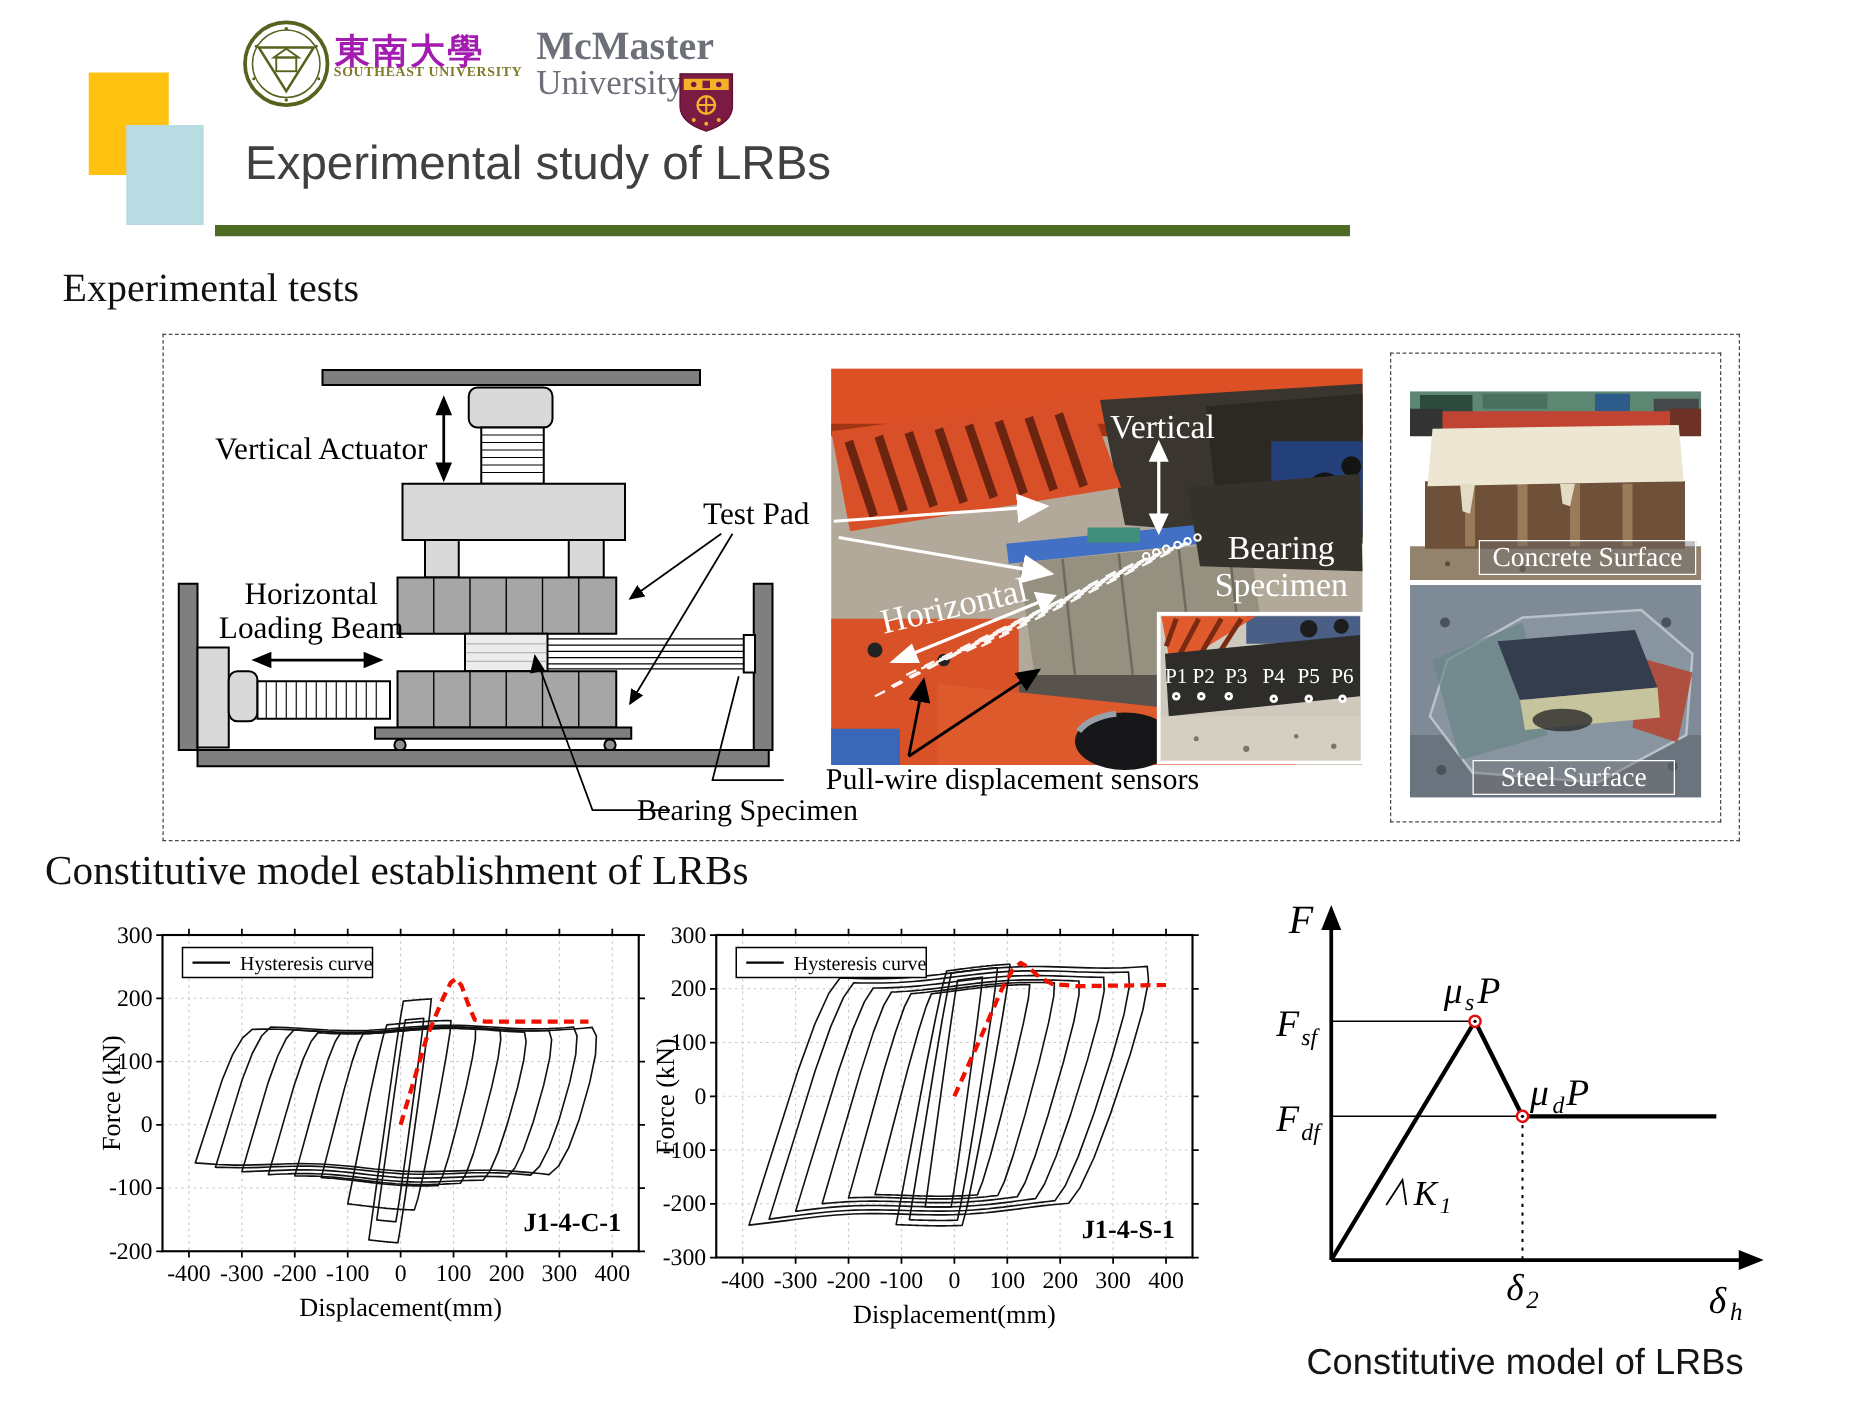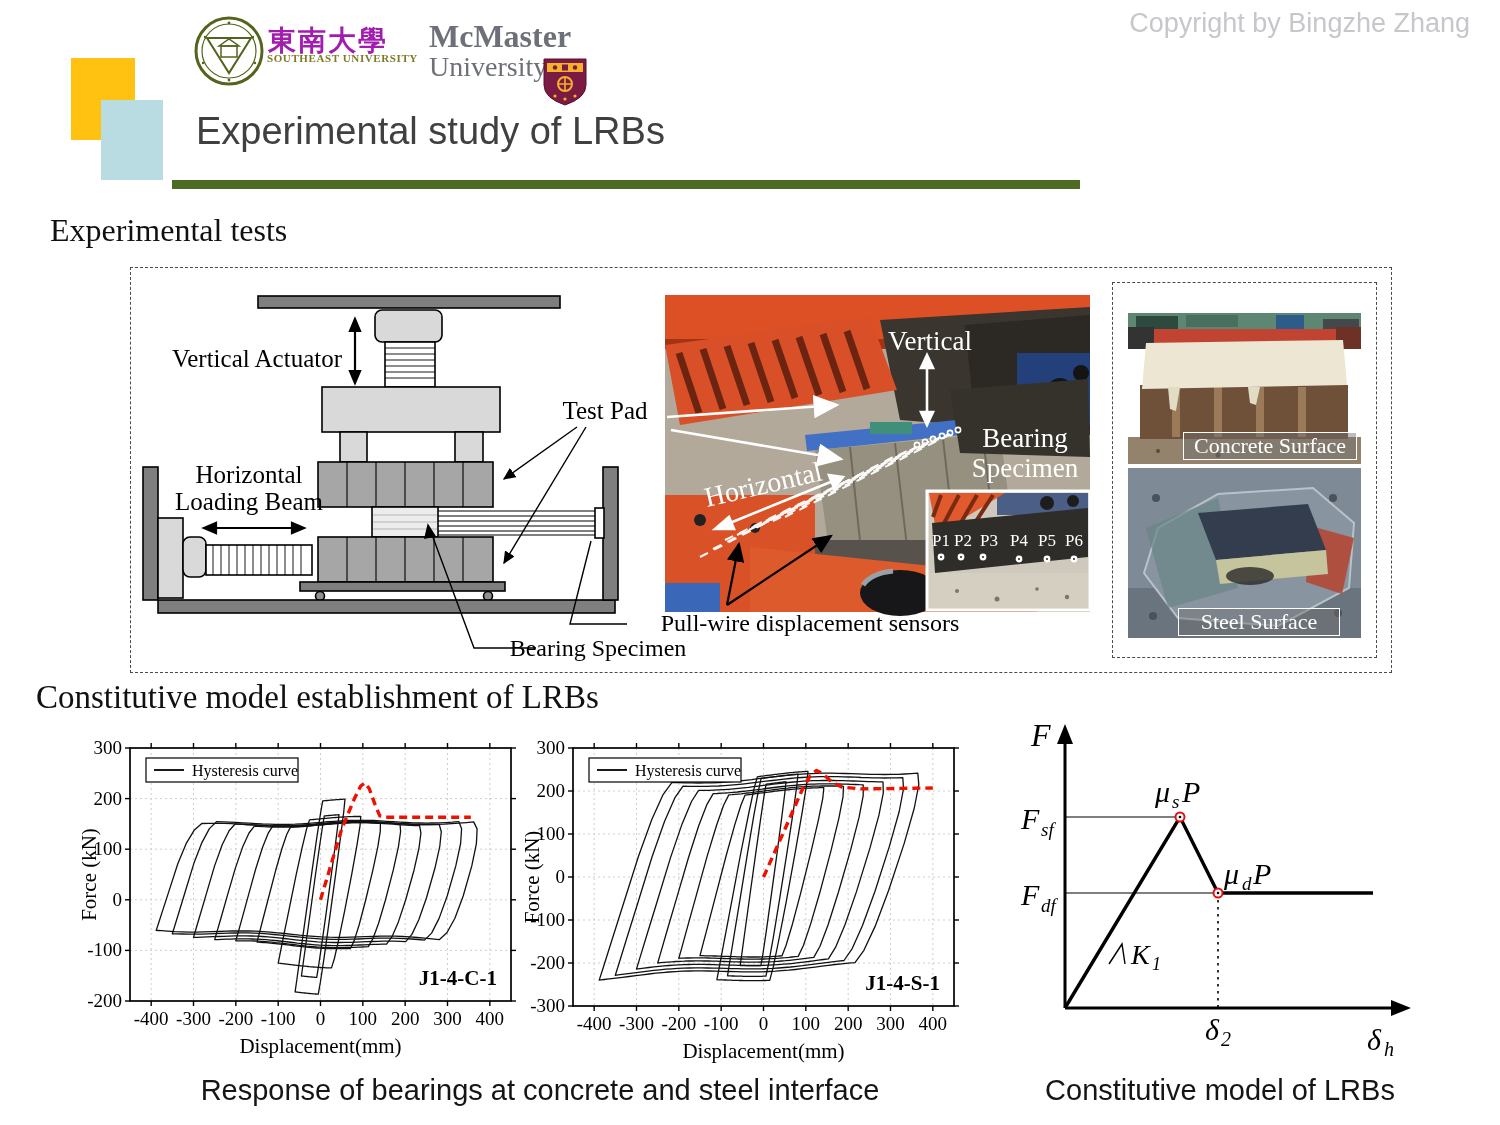--- a/index.html
+++ b/index.html
@@ -46,21 +46,20 @@
     <circle cx="12" cy="9.5" r="2.2" fill="#7b1a42"></circle>
       <rect x="19" y="6.5" width="6" height="6" fill="#7b1a42"></rect>
       <circle cx="32" cy="9.5" r="2.2" fill="#7b1a42"></circle>
     <circle cx="22" cy="26" r="7" fill="none" stroke="#f3b229" stroke-width="2"></circle>
     <path d="M22,19 v14 M15.5,26 h13" stroke="#f3b229" stroke-width="1.6"></path>
     <circle cx="12" cy="38" r="1.6" fill="#f3b229"></circle>
       <circle cx="22" cy="41" r="1.6" fill="#f3b229"></circle>
       <circle cx="32" cy="38" r="1.6" fill="#f3b229"></circle>
   </svg>
 
-  <div class="abs" style="right:30px;top:8px;font-size:27px;color:#c7c7cb;">Copyright by Bingzhe Zhang</div>
 
   <div class="abs" style="left:196px;top:110px;font-size:38px;color:#404040;">Experimental study of LRBs</div>
   <div class="abs" style="left:172px;top:180px;width:908px;height:9px;background:#4e6b23;"></div>
 
   <div class="abs heading" style="left:50px;top:212px;font-size:32px;">Experimental tests</div>
 
   <div class="abs dashedbox" style="left:130px;top:267px;width:1262px;height:406px;"></div>
   <div class="abs dashedbox" style="left:1112px;top:282px;width:265px;height:376px;"></div>
 
   <svg class="abs" style="left:130px;top:267px" width="1262" height="406" viewBox="0 0 1262 406">
@@ -549,16 +548,15 @@
       <text x="219" y="172" font-size="30">μ</text>
       <text x="237" y="178" font-size="19">d</text>
       <text x="248" y="172" font-size="30">P</text>
       <text x="126" y="252" font-size="28">K</text>
       <text x="147" y="258" font-size="18">1</text>
       <text x="200" y="328" font-size="30">δ</text>
       <text x="216" y="334" font-size="20">2</text>
     </g>
   </svg>
 
-  <div class="abs caption" style="left:150px;top:1074px;width:780px;font-size:29px;">Response of bearings at concrete and steel interface</div>
   <div class="abs caption" style="left:1000px;top:1074px;width:440px;font-size:29px;">Constitutive model of LRBs</div>
 
 </div>
 
 </body></html>

